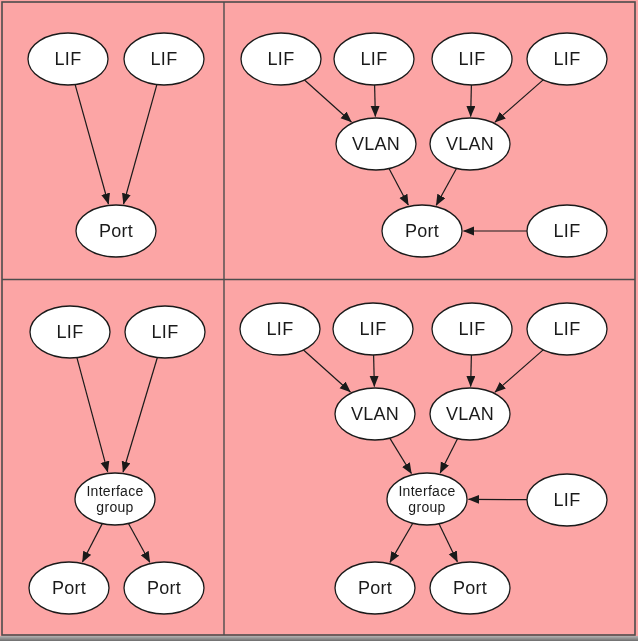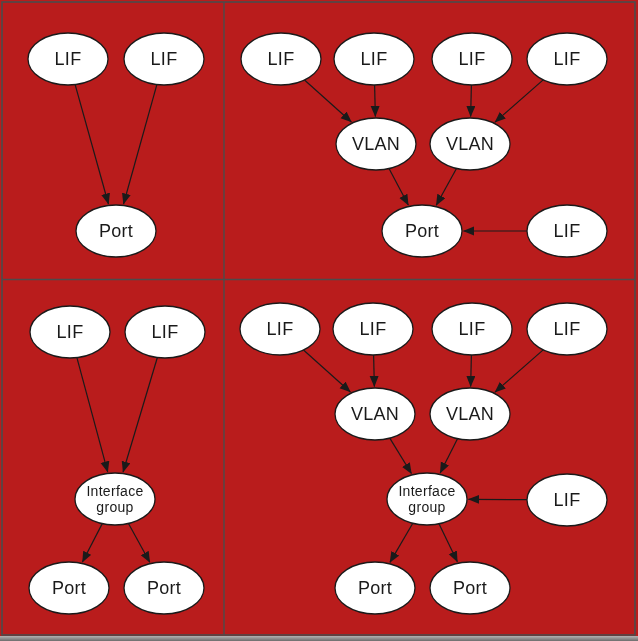--- a/index.html
+++ b/index.html
@@ -4,21 +4,21 @@
 <style>
   html, body {
     margin: 0;
     padding: 0;
     background: #ffffff;
   }
   .stage {
     position: relative;
     width: 638px;
     height: 641px;
-    background: #b91c1c;
+    background: #fca5a5;
     font-family: "Liberation Sans", sans-serif;
     overflow: hidden;
   }
   #diagram-svg {
     position: absolute;
     left: 0;
     top: 0;
     display: block;
   }
   #diagram-svg text {

